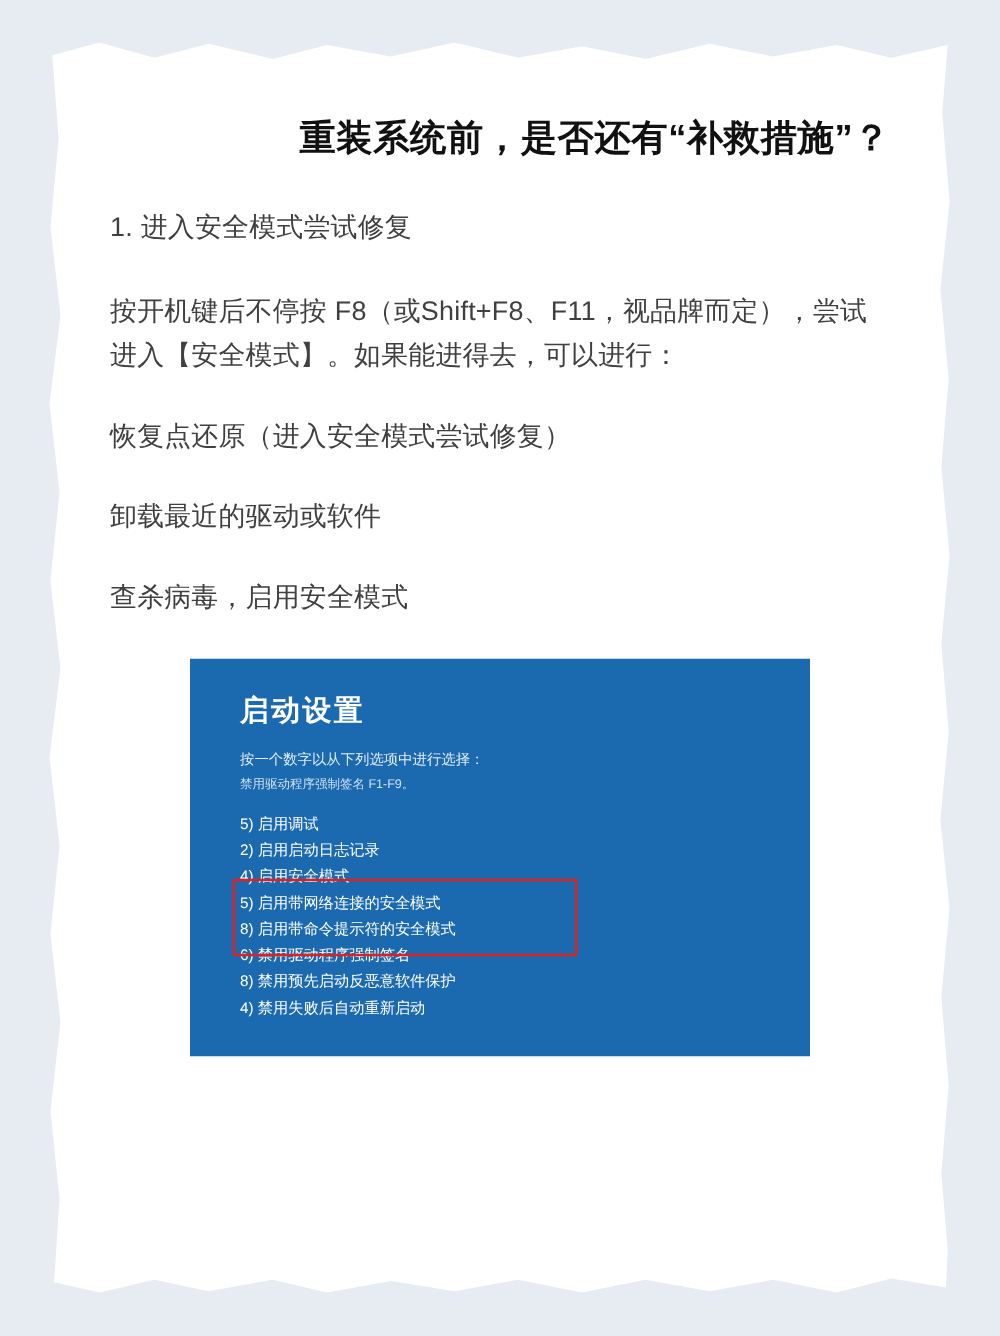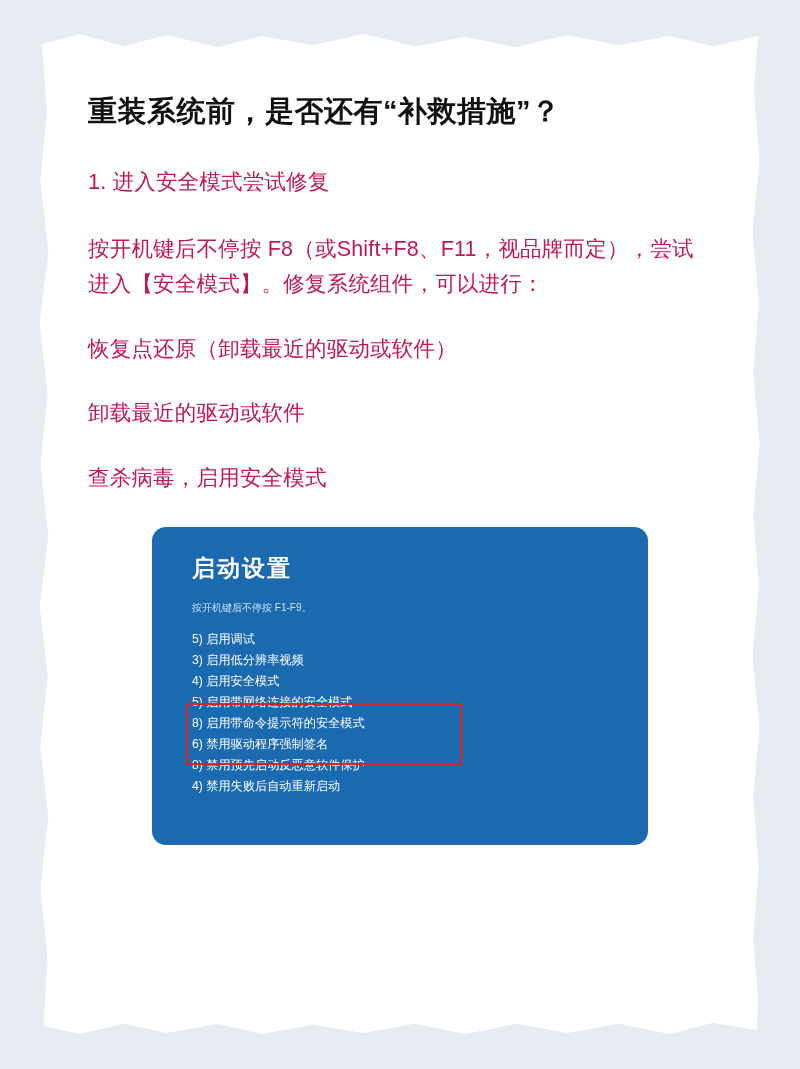--- a/index.html
+++ b/index.html
@@ -45,46 +45,45 @@
     left: 0;
     top: 0;
     width: 728px;
     padding: 48px 52px 40px 52px;
   }
 
   #doc-title {
     font-size: 29px;
     font-weight: bold;
     color: #111111;
-    text-align: left;
+    text-align: right;
     letter-spacing: 0.5px;
     margin: 14px 0 34px 0;
     line-height: 1.35;
   }
 
   .para {
     font-size: 21.5px;
-    color: #be185d;
+    color: #404040;
     line-height: 1.62;
     margin: 0 0 28px 0;
     letter-spacing: 0.2px;
   }
   .para.step { margin-bottom: 32px; }
   .para.block { margin-bottom: 30px; }
 
   
   #boot-screenshot {
     position: relative;
     width: 496px;
     height: 318px;
     margin: 31px auto 0 auto;
     background: #1b6ab0;
     color: #ffffff;
     overflow: hidden;
-    border-radius: 14px;
   }
   #boot-inner {
     position: absolute;
     left: 40px;
     top: 26px;
     right: 18px;
   }
   #boot-title {
     font-size: 23px;
     font-weight: bold;
@@ -118,32 +117,33 @@
 </style>
 </head>
 <body>
 
 <div id="paper-card">
   <div id="content">
 
     <h1 id="doc-title">重装系统前，是否还有“补救措施”？</h1>
 
     <p class="para step">1. 进入安全模式尝试修复</p>
-    <p class="para block">按开机键后不停按 F8（或Shift+F8、F11，视品牌而定），尝试进入【安全模式】。修复系统组件，可以进行：</p>
-    <p class="para block">恢复点还原（卸载最近的驱动或软件）</p>
+    <p class="para block">按开机键后不停按 F8（或Shift+F8、F11，视品牌而定），尝试进入【安全模式】。如果能进得去，可以进行：</p>
+    <p class="para block">恢复点还原（进入安全模式尝试修复）</p>
     <p class="para block">卸载最近的驱动或软件</p>
     <p class="para block">查杀病毒，启用安全模式</p>
 
     <div id="boot-screenshot">
       <div id="boot-inner">
         <div id="boot-title">启动设置</div>
-        <div class="boot-sub small">按开机键后不停按 F1-F9。</div>
+        <div class="boot-sub">按一个数字以从下列选项中进行选择：</div>
+        <div class="boot-sub small">禁用驱动程序强制签名 F1-F9。</div>
         <ul class="boot-list">
           <li class="boot-item">5) 启用调试</li>
-          <li class="boot-item">3) 启用低分辨率视频</li>
+          <li class="boot-item">2) 启用启动日志记录</li>
           <li class="boot-item">4) 启用安全模式</li>
           <li class="boot-item">5) 启用带网络连接的安全模式</li>
           <li class="boot-item">8) 启用带命令提示符的安全模式</li>
           <li class="boot-item">6) 禁用驱动程序强制签名</li>
           <li class="boot-item">8) 禁用预先启动反恶意软件保护</li>
           <li class="boot-item">4) 禁用失败后自动重新启动</li>
         </ul>
       </div>
       <div id="boot-highlight"></div>
     </div>

